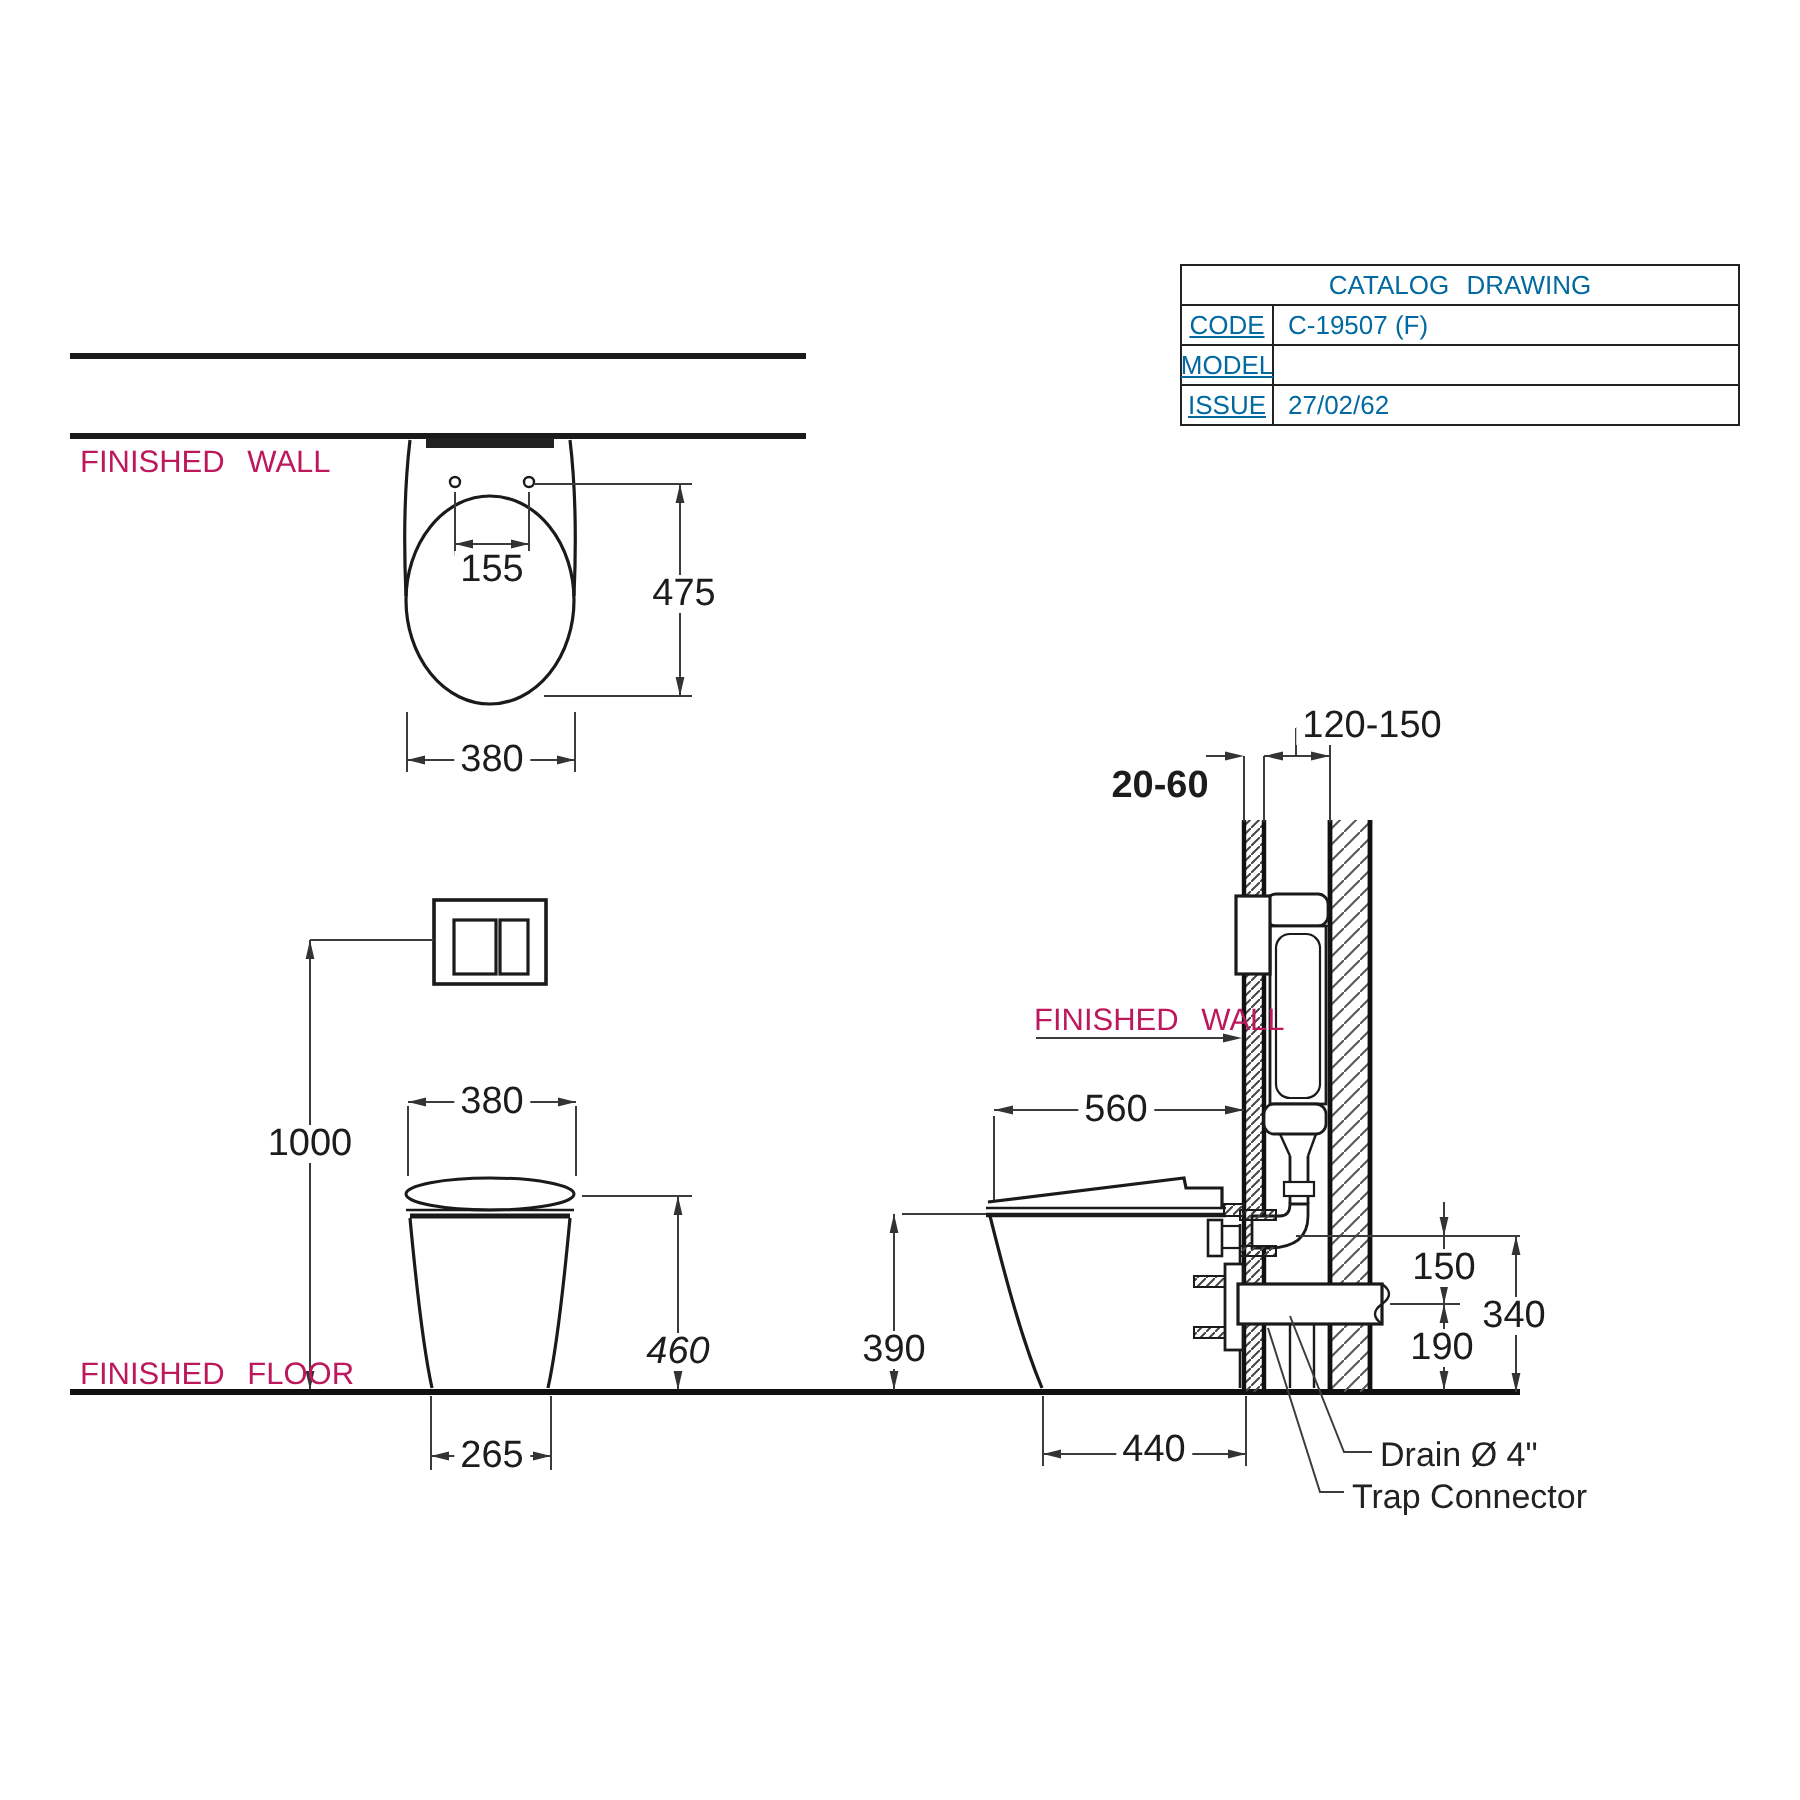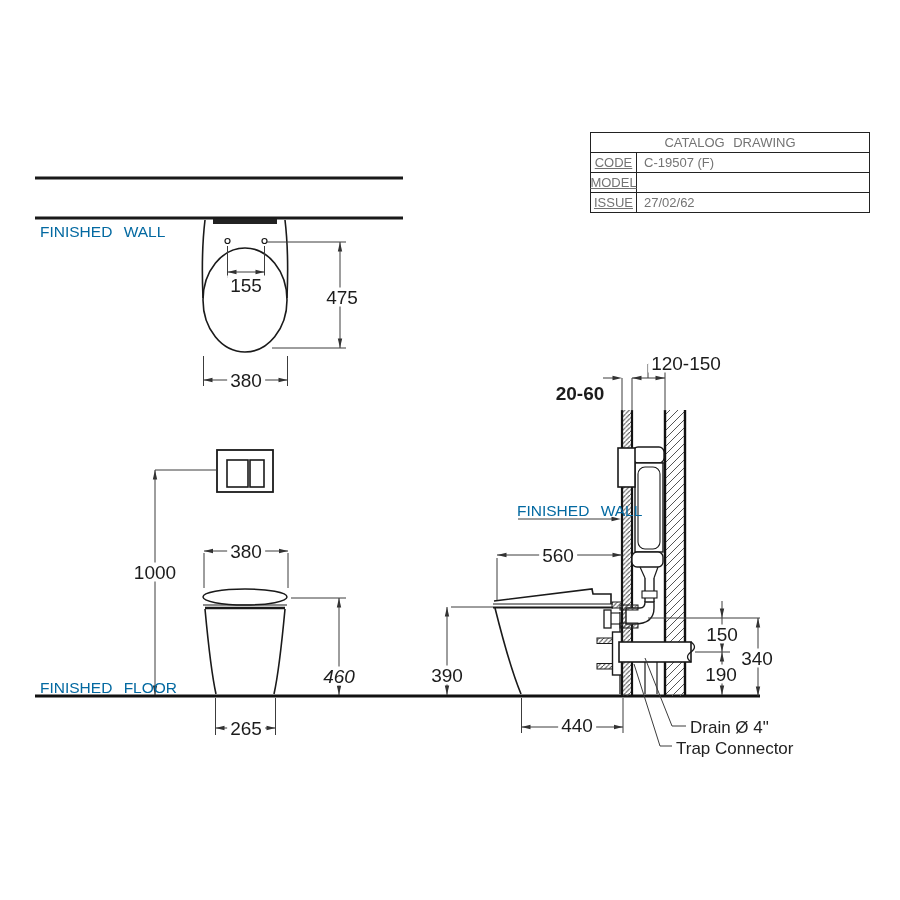--- a/index.html
+++ b/index.html
@@ -1,26 +1,26 @@
 <!DOCTYPE html>
 <html><head>
 <meta charset="utf-8">
 <style>
   html,body{margin:0;padding:0;background:#fff;}
   #canvas{position:relative;width:900px;height:900px;background:#fff;overflow:hidden;
           font-family:"Liberation Sans",sans-serif;}
   svg{position:absolute;left:0;top:0;}
   .dim{position:absolute;transform:translate(-50%,-50%);background:#fff;padding:0 3px;
        font:19px "Liberation Sans",sans-serif;color:#1c1c1c;white-space:nowrap;line-height:1;}
-  .lbl{position:absolute;font:15.5px "Liberation Sans",sans-serif;color:#0369a1;
+  .lbl{position:absolute;font:15.5px "Liberation Sans",sans-serif;color:#be185d;
        white-space:nowrap;word-spacing:7px;line-height:1;text-align:center;}
   .note{position:absolute;font:17px "Liberation Sans",sans-serif;color:#222;
         white-space:nowrap;line-height:1;}
   .tblock{position:absolute;left:590px;top:132px;width:278px;border:1.6px solid #222;
-          font:13px "Liberation Sans",sans-serif;color:#737373;background:#fff;}
+          font:13px "Liberation Sans",sans-serif;color:#0369a1;background:#fff;}
   .trow{display:flex;height:19px;border-top:1.3px solid #222;align-items:center;}
   .ttitle{height:19px;display:flex;align-items:center;justify-content:center;
           word-spacing:5px;}
   .tlab{width:45px;text-align:center;border-right:1.3px solid #222;height:100%;
         display:flex;align-items:center;justify-content:center;flex:none;text-decoration:underline;}
   .tval{padding-left:7px;white-space:nowrap;}
 </style>
 </head>
 <body>
 

